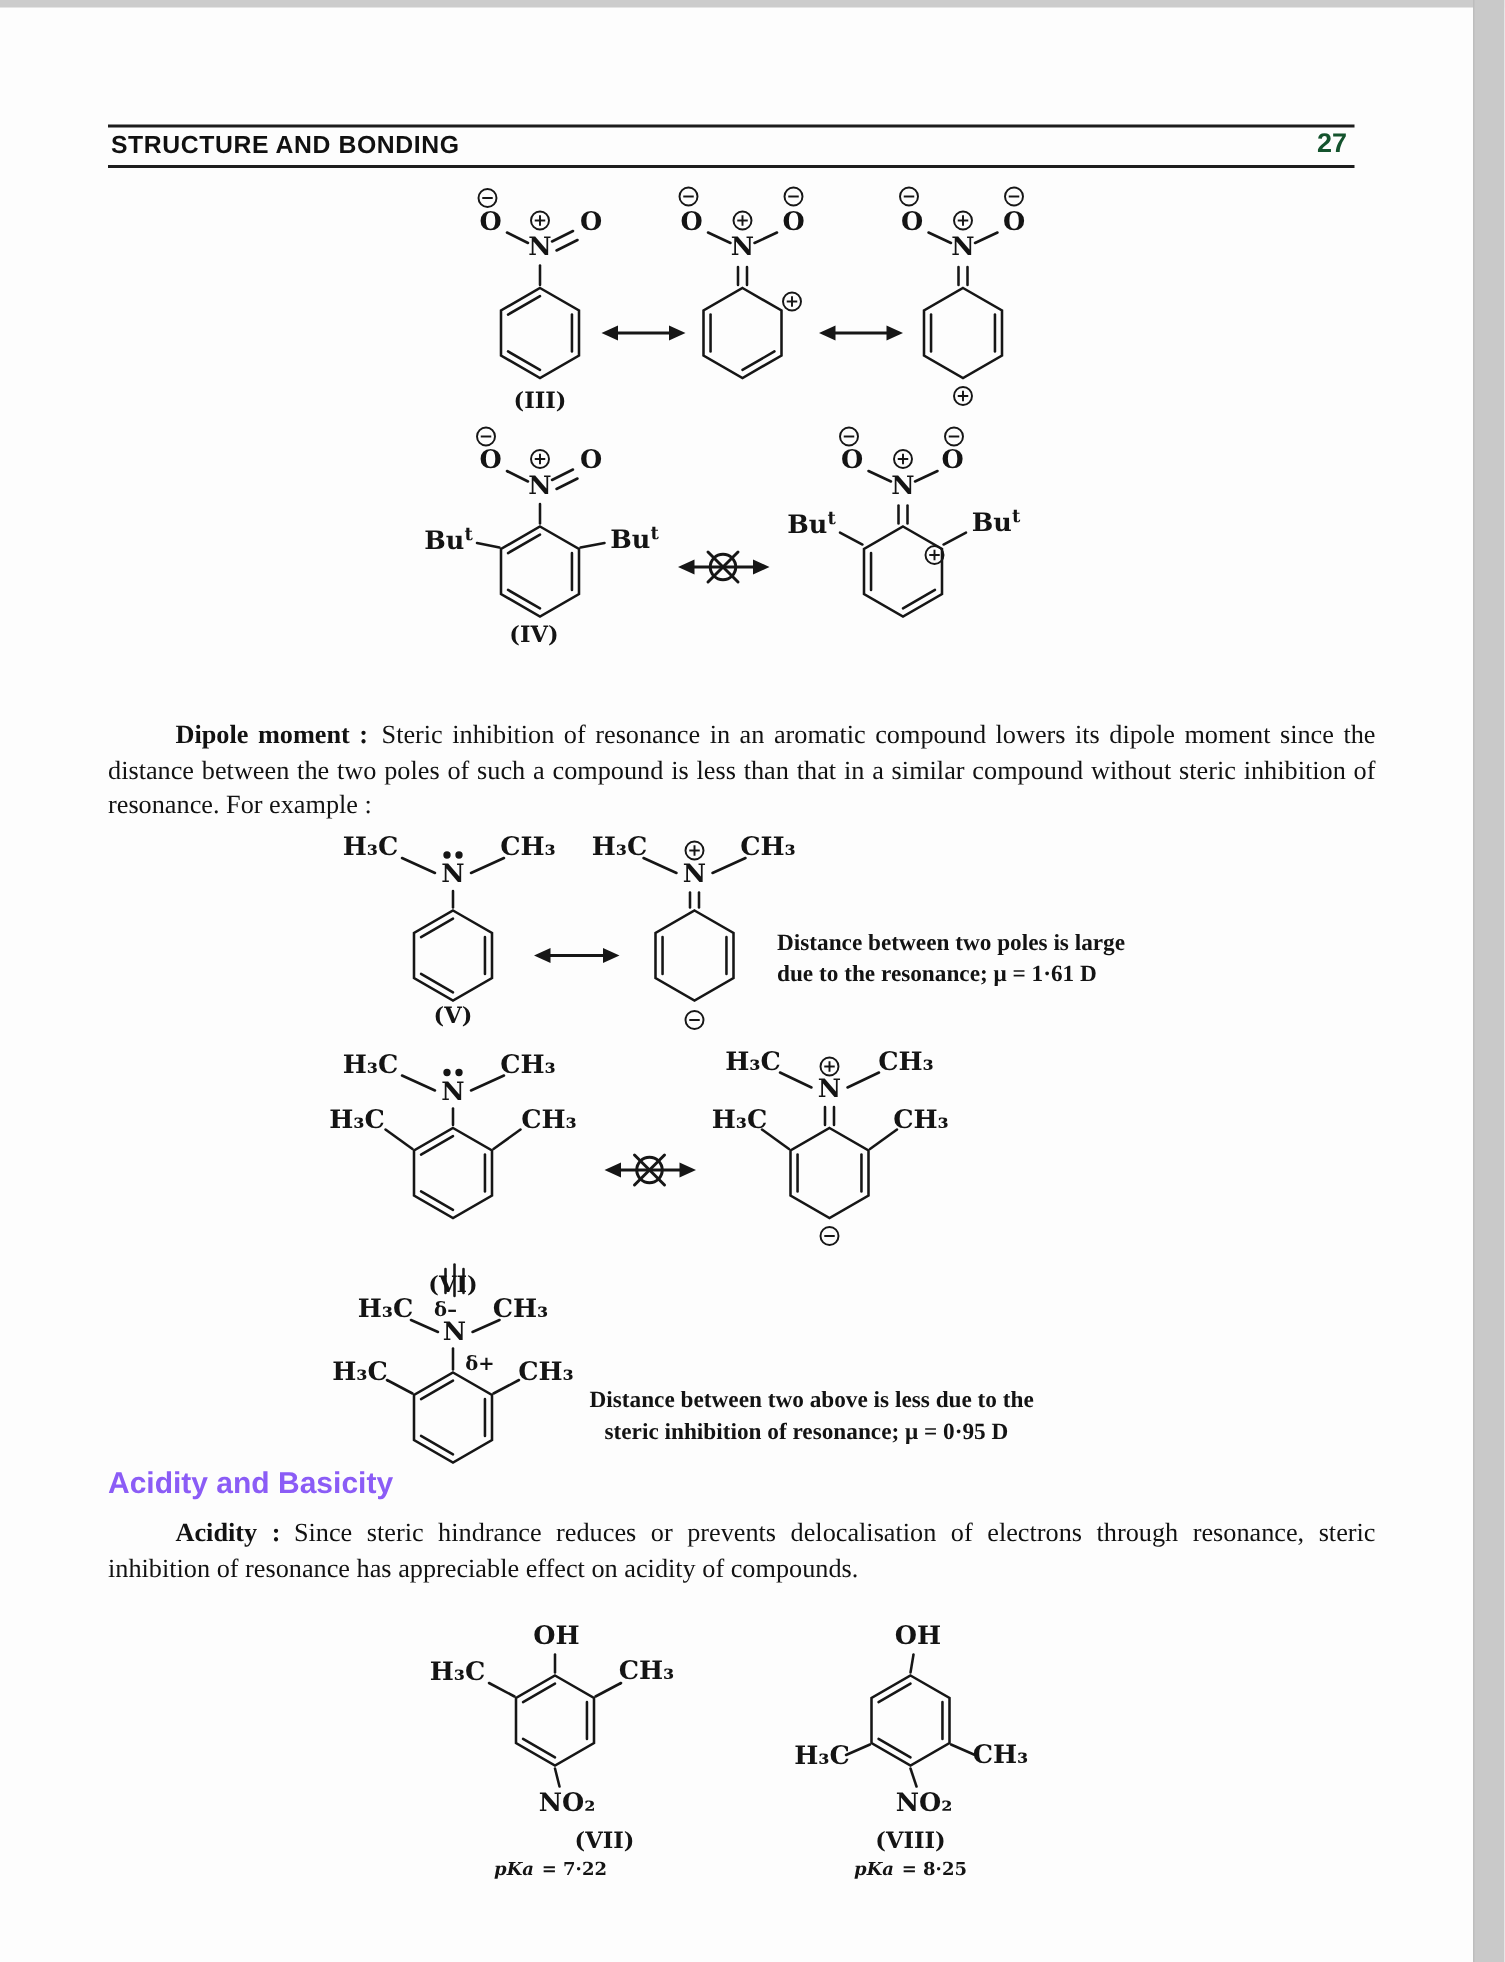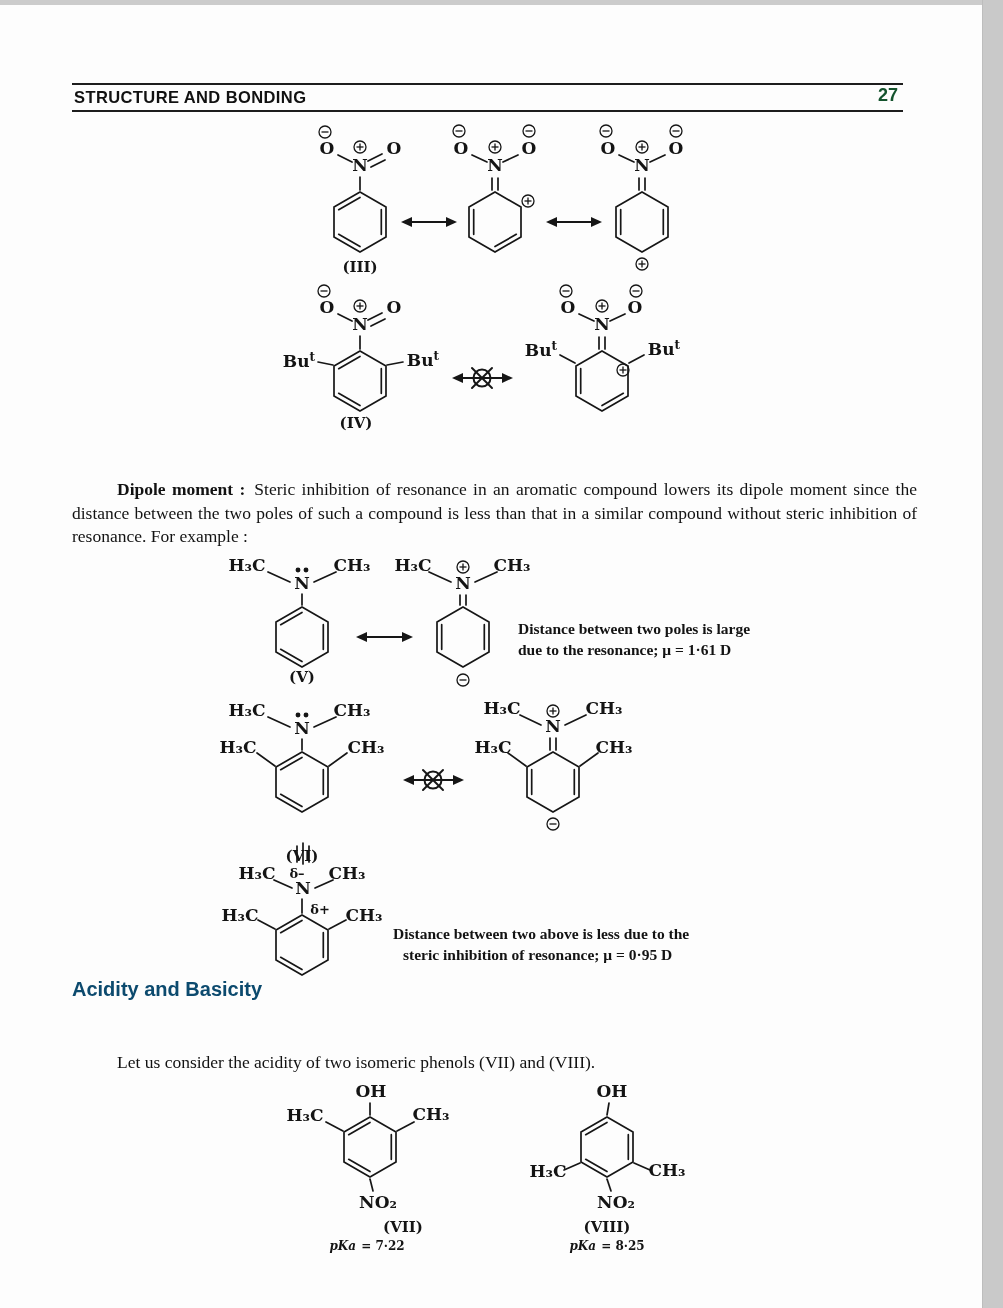--- a/index.html
+++ b/index.html
@@ -10,21 +10,21 @@
   .rule{position:absolute;left:72px;width:831px;height:2px;background:#1d1d1d;}
   .hdr{position:absolute;left:74px;top:88px;font-family:"Liberation Sans",sans-serif;
        font-size:16.5px;font-weight:600;letter-spacing:.4px;color:#111;}
   .pagenum{position:absolute;left:873px;top:85px;width:30px;text-align:center;
        font-family:"Liberation Sans",sans-serif;font-size:18px;font-weight:800;color:#14532d;}
   .para{position:absolute;left:72px;width:845px;font-size:17.5px;line-height:23.5px;
         text-align:justify;color:#121212;}
   .indent{text-indent:45px;}
   .lead{font-weight:700;margin-right:9px;}
   .heading2{position:absolute;left:72px;top:978px;font-family:"Liberation Sans",sans-serif;
-        font-size:20px;font-weight:800;color:#0c4a6e;}
+        font-size:20px;font-weight:800;color:#8b5cf6;}
   .lbl{position:absolute;transform:translateX(-50%);white-space:nowrap;line-height:1;
        font-family:"DejaVu Serif","Liberation Serif",serif;font-weight:700;font-size:17px;color:#141414;}
   .lbl.sm{font-size:13px;}
   .sup{font-size:12px;position:relative;top:-6px;}
   .rn{position:absolute;transform:translateX(-50%);white-space:nowrap;line-height:1;
       font-family:"DejaVu Serif","Liberation Serif",serif;font-weight:700;font-size:15px;color:#141414;}
   .pka{position:absolute;transform:translateX(-50%);white-space:nowrap;line-height:1;
       font-family:"DejaVu Serif","Liberation Serif",serif;font-weight:700;font-size:12px;color:#141414;}
   .pka i{margin-right:1px;}
   .cap{position:absolute;white-space:nowrap;line-height:1;font-family:"Liberation Serif",serif;
@@ -380,21 +380,21 @@
   <span class="lbl" style="left:347px;top:865px;">CH₃</span>
   <span class="lbl" style="left:303px;top:880px;">N</span>
   <span class="lbl sm" style="left:320px;top:903px;">δ+</span>
   <span class="lbl" style="left:240px;top:907px;">H₃C</span>
   <span class="lbl" style="left:364px;top:907px;">CH₃</span>
 
   <div class="cap" style="left:393px;top:926px;">Distance between two above is less due to the</div>
   <div class="cap" style="left:403px;top:947px;">steric inhibition of resonance; μ = 0·95 D</div>
 
   <div class="heading2">Acidity and Basicity</div>
-  <div class="para indent" style="top:1051px;"><span>Let us consider the acidity of two isomeric phenols (VII) and (VIII).</span></div>
+  <div class="para indent" style="top:1010px;"><b class="lead">Acidity :</b><span>Since steric hindrance reduces or prevents delocalisation of electrons through resonance, steric inhibition of resonance has appreciable effect on acidity of compounds.</span></div>
 
   <span class="lbl" style="left:371px;top:1083px;">OH</span>
   <span class="lbl" style="left:305px;top:1107px;">H₃C</span>
   <span class="lbl" style="left:431px;top:1106px;">CH₃</span>
   <span class="lbl" style="left:378px;top:1194px;">NO₂</span>
   <span class="rn" style="left:367px;top:1220px;margin-left:36px;">(VII)</span>
   <span class="pka" style="left:367px;top:1240px;"><i>pKa</i><span> = 7·22</span></span>
 
   <span class="lbl" style="left:612px;top:1083px;">OH</span>
   <span class="lbl" style="left:548px;top:1163px;">H₃C</span>

